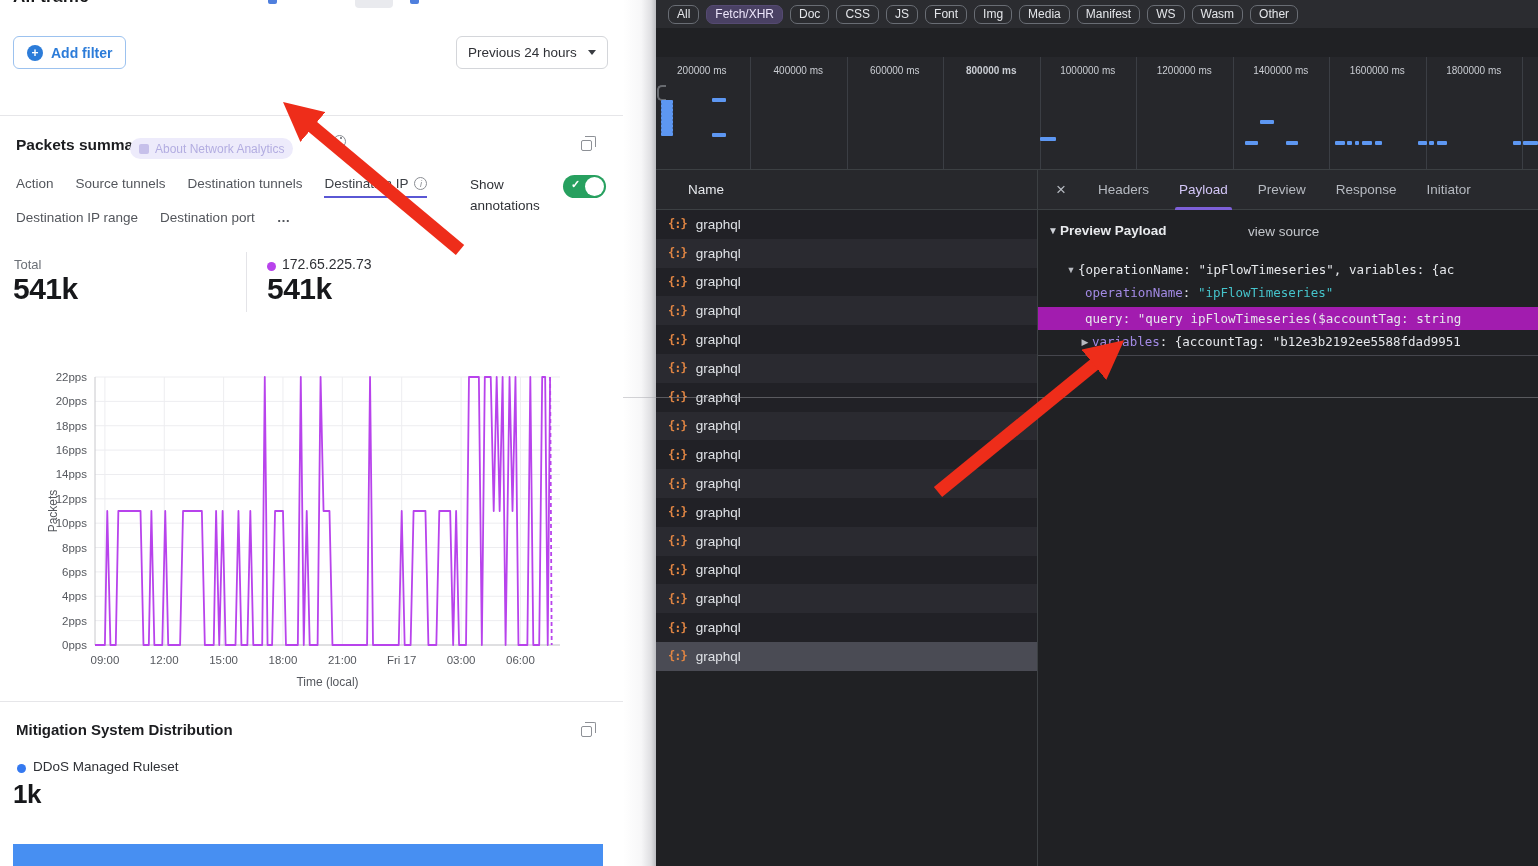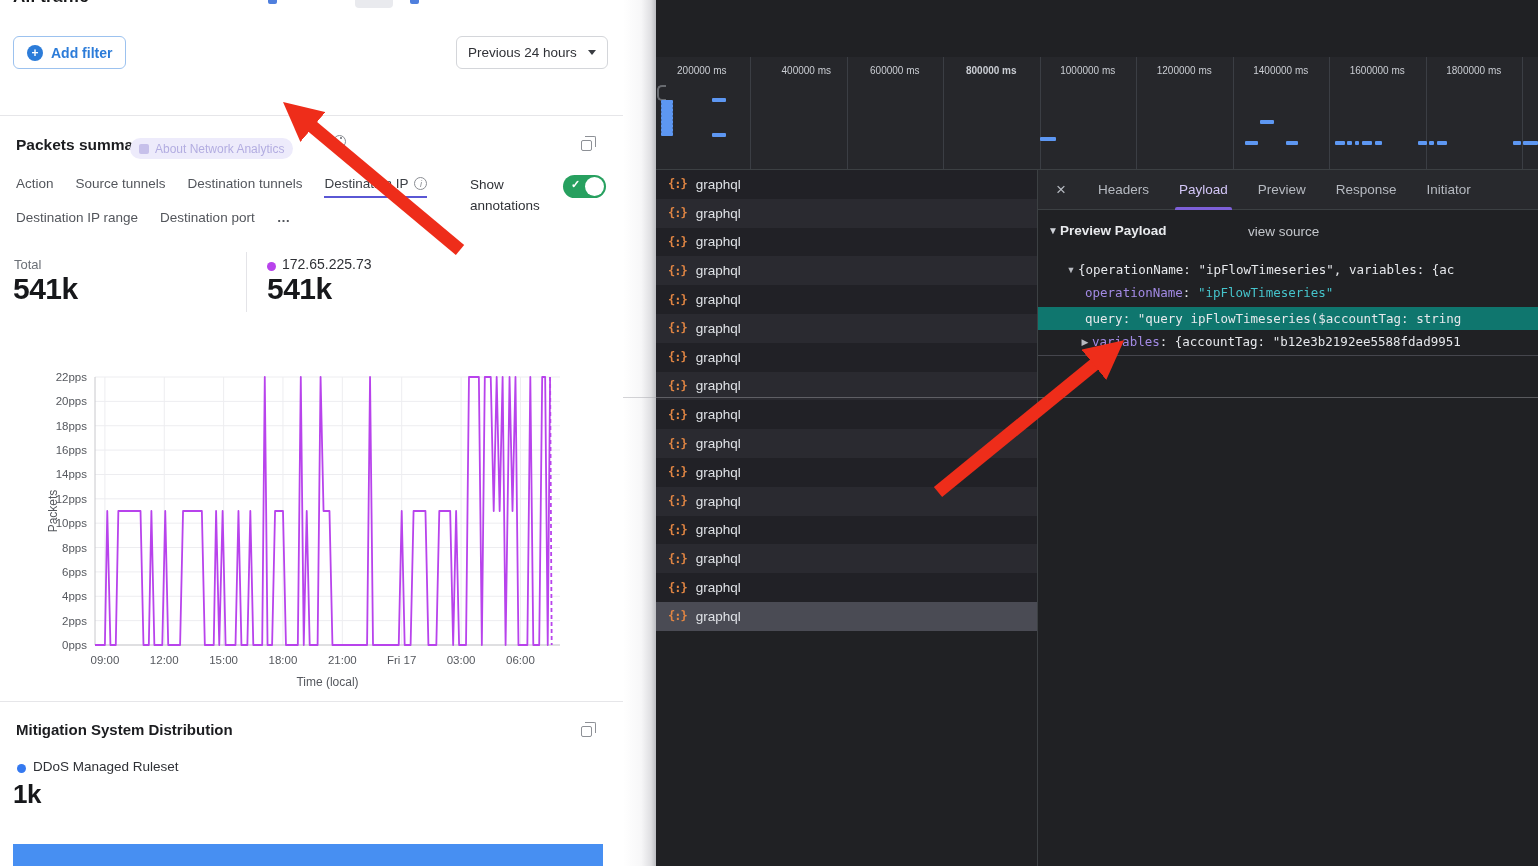--- a/index.html
+++ b/index.html
@@ -81,21 +81,21 @@
   .dt-tab{cursor:pointer;position:relative;height:40px;display:flex;align-items:center}
   .dt-tab.sel{color:#d3c6f7}
   .dt-tab.sel::after{content:"";position:absolute;left:-4px;right:-4px;bottom:0;height:3px;background:#7d5fd8;border-radius:2px 2px 0 0}
   .payload{position:absolute;left:0;top:40px;width:500px;height:656px}
   .pl-header{position:absolute;left:10px;top:13px;display:flex;align-items:center;font-size:13.5px;color:#e8eaed;white-space:pre}
   .pl-header .tri{font-size:10px;margin-right:2px;color:#cfd2d8}
   .pl-header b{font-weight:700}
   .view-src{position:absolute;left:210px;top:14px;font-size:13.5px;color:#c4c7cc;cursor:pointer}
   .pl-line{position:absolute;left:0;width:500px;height:23px;display:flex;align-items:center;font-family:"DejaVu Sans Mono",monospace;font-size:12.5px;color:#e6e8ec;white-space:pre;overflow:hidden}
   .pl-line .tri{font-family:"Liberation Sans",sans-serif;font-size:9px;color:#b7bac0;width:14px;display:inline-block;text-align:center}
-  .pl-line.hl{background:#0f766e}
+  .pl-line.hl{background:#a21caf}
   .pl-k{color:#a28ae4}
   .pl-s{color:#45c3cb}
   .pl-border{position:absolute;left:0;top:145px;width:500px;height:1px;background:#45464d}
 
   .arrows{position:absolute;left:0;top:0;width:1538px;height:866px;pointer-events:none}
 </style>
 </head>
 <body>
 
 <div class="stage">
@@ -217,27 +217,41 @@
     <span class="dot" id="mit-dot" style="position: absolute; left: 17px; top: 764px; width: 9px; height: 9px; background: rgb(53, 121, 240);"></span>
     <div style="position:absolute;left:33px;top:759px;font-size:13.5px;color:#2f3136">DDoS Managed Ruleset</div>
     <div class="bigval" style="position:absolute;left:13px;top:779px;font-size:26px">1k</div>
     <div class="mit-bar" id="mit-bar" style="background: rgb(71, 143, 242);"></div>
   </div>
 
   <div class="gap-strip"></div>
 
   <div class="devtools">
 
+    <div class="filters" id="pills">
+        <span class="pill">All</span>
+        <span class="pill sel">Fetch/XHR</span>
+        <span class="pill">Doc</span>
+        <span class="pill">CSS</span>
+        <span class="pill">JS</span>
+        <span class="pill">Font</span>
+        <span class="pill">Img</span>
+        <span class="pill">Media</span>
+        <span class="pill">Manifest</span>
+        <span class="pill">WS</span>
+        <span class="pill">Wasm</span>
+        <span class="pill">Other</span>
+      </div>
 
     <div class="timeline" id="timeline">
       <div class="tl-corner"></div>
     <div class="tl-div" style="left: 94px;"></div>
         <div class="tl-label" style="left: 45.75px;">200000 ms</div>
         <div class="tl-div" style="left: 190.5px;"></div>
-        <div class="tl-label" style="left: 142.25px; margin-left: 8px;">400000 ms</div>
+        <div class="tl-label" style="left: 142.25px;">400000 ms</div>
         <div class="tl-div" style="left: 287px;"></div>
         <div class="tl-label" style="left: 238.75px;">600000 ms</div>
         <div class="tl-div" style="left: 383.5px;"></div>
         <div class="tl-label" style="left: 335.25px; font-weight: bold;">800000 ms</div>
         <div class="tl-div" style="left: 480px;"></div>
         <div class="tl-label" style="left: 431.75px;">1000000 ms</div>
         <div class="tl-div" style="left: 576.5px;"></div>
         <div class="tl-label" style="left: 528.25px;">1200000 ms</div>
         <div class="tl-div" style="left: 673px;"></div>
         <div class="tl-label" style="left: 624.75px;">1400000 ms</div>
@@ -266,20 +280,21 @@
         <div class="tl-bar" style="left: 706px; top: 84px; width: 10px; background: rgb(93, 151, 242);"></div>
         <div class="tl-bar" style="left: 719px; top: 84px; width: 7px; background: rgb(93, 151, 242);"></div>
         <div class="tl-bar" style="left: 762px; top: 84px; width: 9px; background: rgb(93, 151, 242);"></div>
         <div class="tl-bar" style="left: 773px; top: 84px; width: 5px; background: rgb(93, 151, 242);"></div>
         <div class="tl-bar" style="left: 781px; top: 84px; width: 10px; background: rgb(93, 151, 242);"></div>
         <div class="tl-bar" style="left: 857px; top: 84px; width: 8px; background: rgb(93, 151, 242);"></div>
         <div class="tl-bar" style="left: 867px; top: 84px; width: 15px; background: rgb(93, 151, 242);"></div>
       </div>
 
     <div class="name-col">
+      <div class="name-header">Name</div>
       <div id="req-rows">
           <div class="req-row even">
             <span class="braces">{:}</span>
             <span>graphql</span>
           </div>
           <div class="req-row odd">
             <span class="braces">{:}</span>
             <span>graphql</span>
           </div>
           <div class="req-row even">

